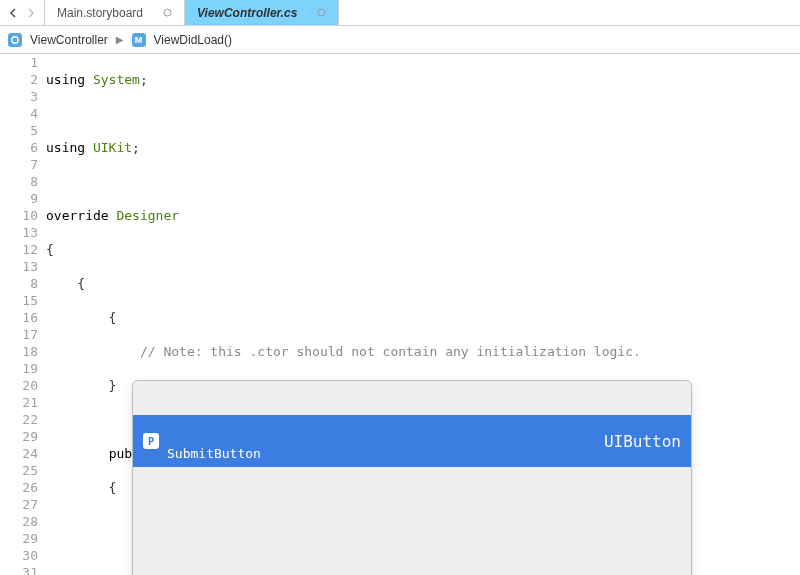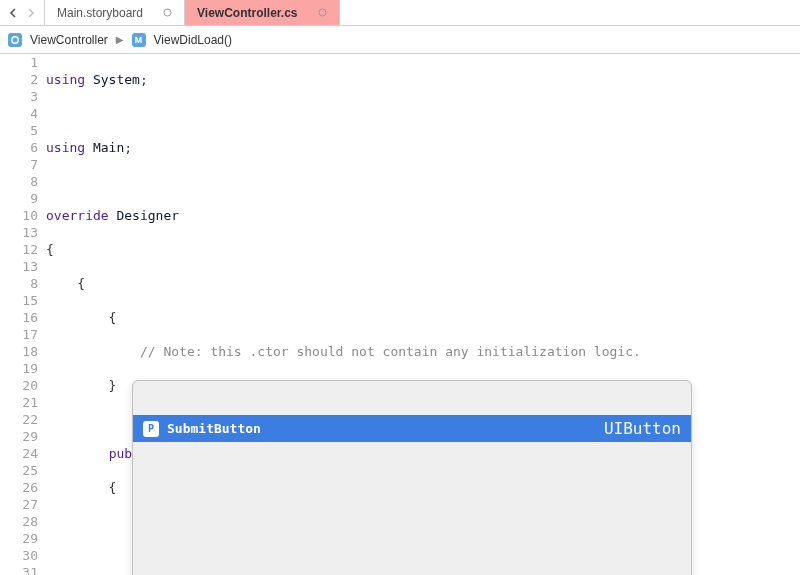--- a/index.html
+++ b/index.html
@@ -2,42 +2,42 @@
 <html><head>
 <meta charset="utf-8">
 <style>
 * { margin: 0; padding: 0; box-sizing: border-box; }
 body { font-family: -apple-system, "Helvetica Neue", Arial, sans-serif; font-size: 13px; background: #fff; width: 800px; height: 575px; overflow: hidden; }
 .tabbar { display: flex; align-items: flex-end; height: 26px; border-bottom: 1px solid #d0d0d0; background: #fff; }
 .nav-arrows { display: flex; align-items: center; padding: 0 6px; gap: 4px; border-right: 1px solid #d0d0d0; height: 100%; }
 .nav-arrow { width: 14px; height: 14px; display: flex; align-items: center; justify-content: center; color: #555; cursor: pointer; }
 .nav-arrow.disabled { color: #c0c0c0; cursor: default; }
 .tab { display: flex; align-items: center; padding: 0 12px; height: 100%; border-right: 1px solid #d0d0d0; font-size: 12px; color: #555; cursor: pointer; position: relative; }
-.tab.active { background: #fca5a5; }
+.tab.active { background: #7dd3fc; font-style: italic; }
 .tab-close { margin-left: 20px; color: #999; font-size: 12px; }
 .breadcrumb { display: flex; align-items: center; height: 28px; padding: 0 8px; border-bottom: 1px solid #d0d0d0; gap: 8px; font-size: 12px; color: #333; }
 .breadcrumb-sep { color: #888; font-size: 10px; }
 .bc-icon { width: 14px; height: 14px; display: inline-flex; align-items: center; justify-content: center; border-radius: 3px; font-size: 9px; font-weight: bold; color: #fff; }
 .bc-icon.cls { background: #5aa6e0; }
 .bc-icon.mth { background: #5aa6e0; }
 .editor { display: flex; font-family: Menlo, Monaco, Consolas, monospace; font-size: 13px; line-height: 17px; position: relative; }
 .gutter { width: 46px; text-align: right; padding-right: 8px; color: #a0a0a0; user-select: none; }
 .gutter div { height: 17px; }
 .code { flex: 1; white-space: pre; color: #333; position: relative; }
 .code-line { height: 17px; }
-.kw { color: #4c1d95; text-align: center; }
-.cls { color: #0f172a; }
+.kw { color: #000000; text-align: center; }
+.cls { color: #4d7c0f; }
 .mtd { color: #267f99; }
 .com { color: #8a8a8a; }
 .autocomplete { position: absolute; background: #efeff0; border: 1px solid #c0c0c0; border-radius: 6px; width: 560px; box-shadow: 0 3px 10px rgba(0,0,0,.12); overflow: hidden; }
 .ac-row { display: flex; align-items: center; padding: 5px 10px; gap: 8px; font-size: 13px; }
 .ac-row.selected { background: #3b7de0; color: #fff; }
 .ac-icon { width: 16px; height: 16px; display: inline-flex; align-items: center; justify-content: center; background: #fff; color: #3b7de0; border-radius: 3px; font-size: 10px; font-weight: bold; }
 .ac-row.selected .ac-icon { background: #fff; color: #3b7de0; }
-.ac-label { flex: 1; font-weight: 700; }
+.ac-label { flex: 1; font-weight: 400; margin-top: 25px; }
 .ac-type { font-size: 16px; opacity: 0.95; }
 .ac-body { height: 120px; }
 </style>
 </head>
 <body>
 
 <div class="tabbar">
   <div class="nav-arrows">
     <span class="nav-arrow">
       <svg width="8" height="10" viewBox="0 0 8 10">
@@ -110,21 +110,21 @@
       <div>26</div>
       <div>27</div>
       <div>28</div>
       <div>29</div>
       <div>30</div>
       <div>31</div>
   </div>
   <div class="code">
 <div class="code-line"><span class="kw">using</span> <span class="cls">System</span><span>;</span></div>
 <div class="code-line"></div>
-<div class="code-line"><span class="kw">using</span> <span class="cls">Main</span><span>;</span></div>
+<div class="code-line"><span class="kw">using</span> <span class="cls">UIKit</span><span>;</span></div>
 <div class="code-line"></div>
 <div class="code-line"><span class="kw">override</span> <span class="cls">Designer</span></div>
 <div class="code-line">{</div>
 <div class="code-line">    {</div>
 <div class="code-line">        {</div>
 <div class="code-line">            <span class="com">// Note: this .ctor should not contain any initialization logic.</span></div>
 <div class="code-line">        }</div>
 <div class="code-line"></div>
 <div class="code-line">        <span class="kw">public</span> <span class="kw">override</span> <span class="kw">void</span> <span class="mtd">ViewDidLoad</span><span>()</span></div>
 <div class="code-line">        {</div>

